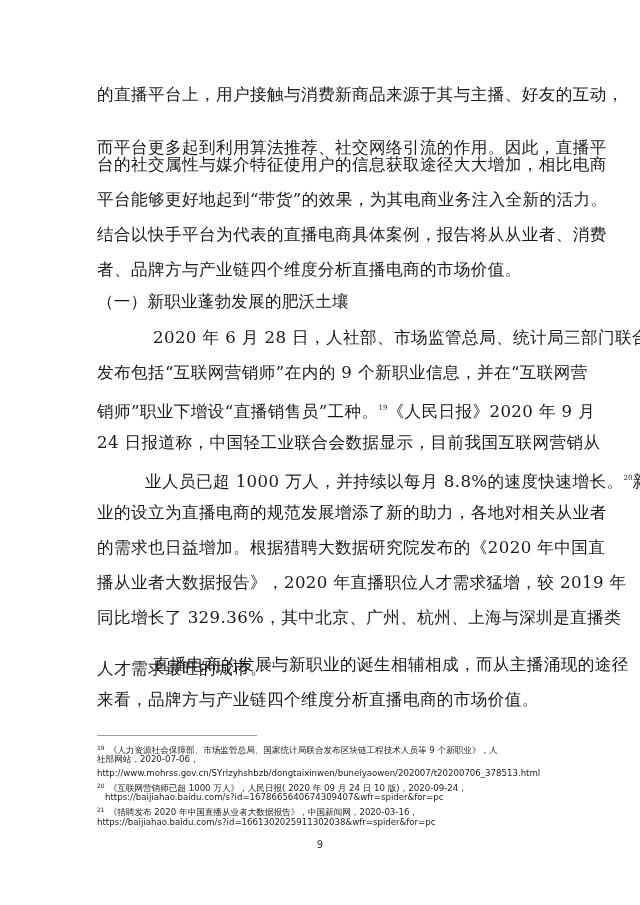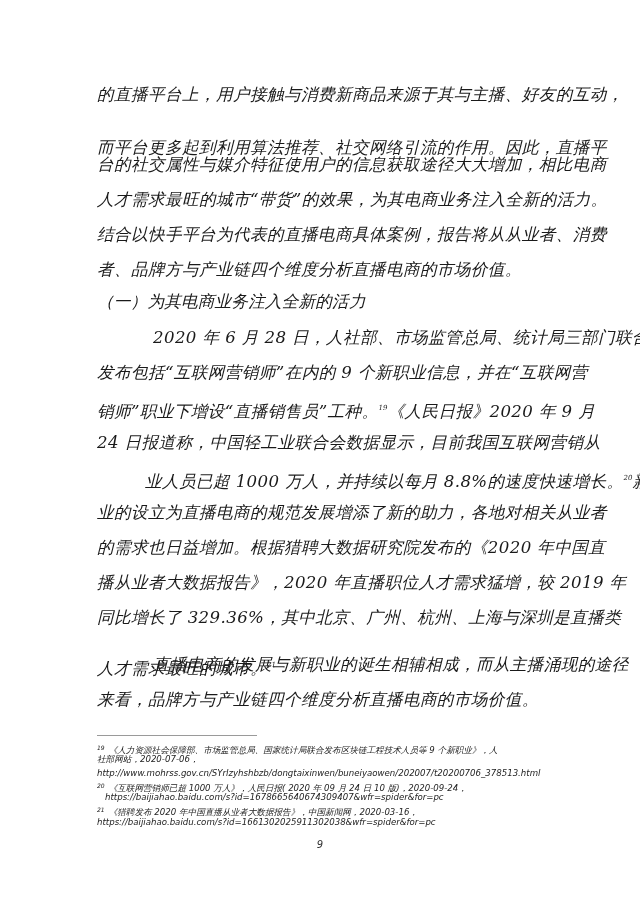--- a/index.html
+++ b/index.html
@@ -1,21 +1,21 @@
 <!DOCTYPE html>
 <html><head>
 <meta charset="utf-8">
 <style>
   html, body { margin: 0; padding: 0; background: #ffffff; }
   body {
     width: 640px; height: 905px; position: relative; overflow: hidden;
     font-family: "DejaVu Serif", "Liberation Serif", serif;
     color: #1a1a1a;
   }
-  .page { position: absolute; left: 0; top: 0; width: 544px; height: 905px; font-style: italic; }
+  .page { position: absolute; left: 0; top: 0; width: 544px; height: 905px; }
   .body-text { position: absolute; left: 97px; width: 446px; }
   .line {
     position: absolute; left: 0; white-space: nowrap;
     font-size: 16.6px; line-height: 20px; letter-spacing: 0.4px;
   }
   .just { width: 446px; text-align: justify; text-align-last: justify; }
   .indent { left: 32px; }
   .justi { width: 414px; text-align: justify; text-align-last: justify; margin-left: 24px; }
   sup.fn { font-size: 7px; vertical-align: 7px; letter-spacing: 0; }
   .section-heading { letter-spacing: 0.2px; }
@@ -36,27 +36,27 @@
 </style>
 </head>
 <body>
 
 <div class="page">
 
   <div class="body-text" style="top:0;">
     <div class="line just" style="top:85px;">的直播平台上，用户接触与消费新商品来源于其与主播、好友的互动，</div>
     <div class="line just" style="top:138px;">而平台更多起到利用算法推荐、社交网络引流的作用。因此，直播平</div>
     <div class="line just" style="top:155px;">台的社交属性与媒介特征使用户的信息获取途径大大增加，相比电商</div>
-    <div class="line just" style="top:190px;">人才需求最旺的城市“带货”的效果，为其电商业务注入全新的活力。</div>
+    <div class="line just" style="top:190px;">平台能够更好地起到“带货”的效果，为其电商业务注入全新的活力。</div>
     <div class="line just" style="top:225px;">结合以快手平台为代表的直播电商具体案例，报告将从从业者、消费</div>
     <div class="line" style="top:260px;">者、品牌方与产业链四个维度分析直播电商的市场价值。</div>
   </div>
 
   <div class="body-text" style="top:0;">
-    <div class="line section-heading" style="top:292px;">（一）为其电商业务注入全新的活力</div>
+    <div class="line section-heading" style="top:292px;">（一）新职业蓬勃发展的肥沃土壤</div>
   </div>
 
   <div class="body-text" style="top:0;">
     <div class="line indent justi" style="top:328px;">2020 年 6 月 28 日，人社部、市场监管总局、统计局三部门联合</div>
     <div class="line just" style="top:363px;">发布包括“互联网营销师”在内的 9 个新职业信息，并在“互联网营</div>
     <div class="line just" style="top:398px;"><span>销师”职业下增设“直播销售员”工种。</span><sup class="fn">19</sup><span>《人民日报》2020 年 9 月</span></div>
     <div class="line just" style="top:433px;">24 日报道称，中国轻工业联合会数据显示，目前我国互联网营销从</div>
     <div class="line just" style="top:468px;margin-left:48px;"><span>业人员已超 1000 万人，并持续以每月 8.8%的速度快速增长。</span><sup class="fn">20</sup><span>新职</span></div>
     <div class="line just" style="top:503px;">业的设立为直播电商的规范发展增添了新的助力，各地对相关从业者</div>
     <div class="line just" style="top:538px;">的需求也日益增加。根据猎聘大数据研究院发布的《2020 年中国直</div>

